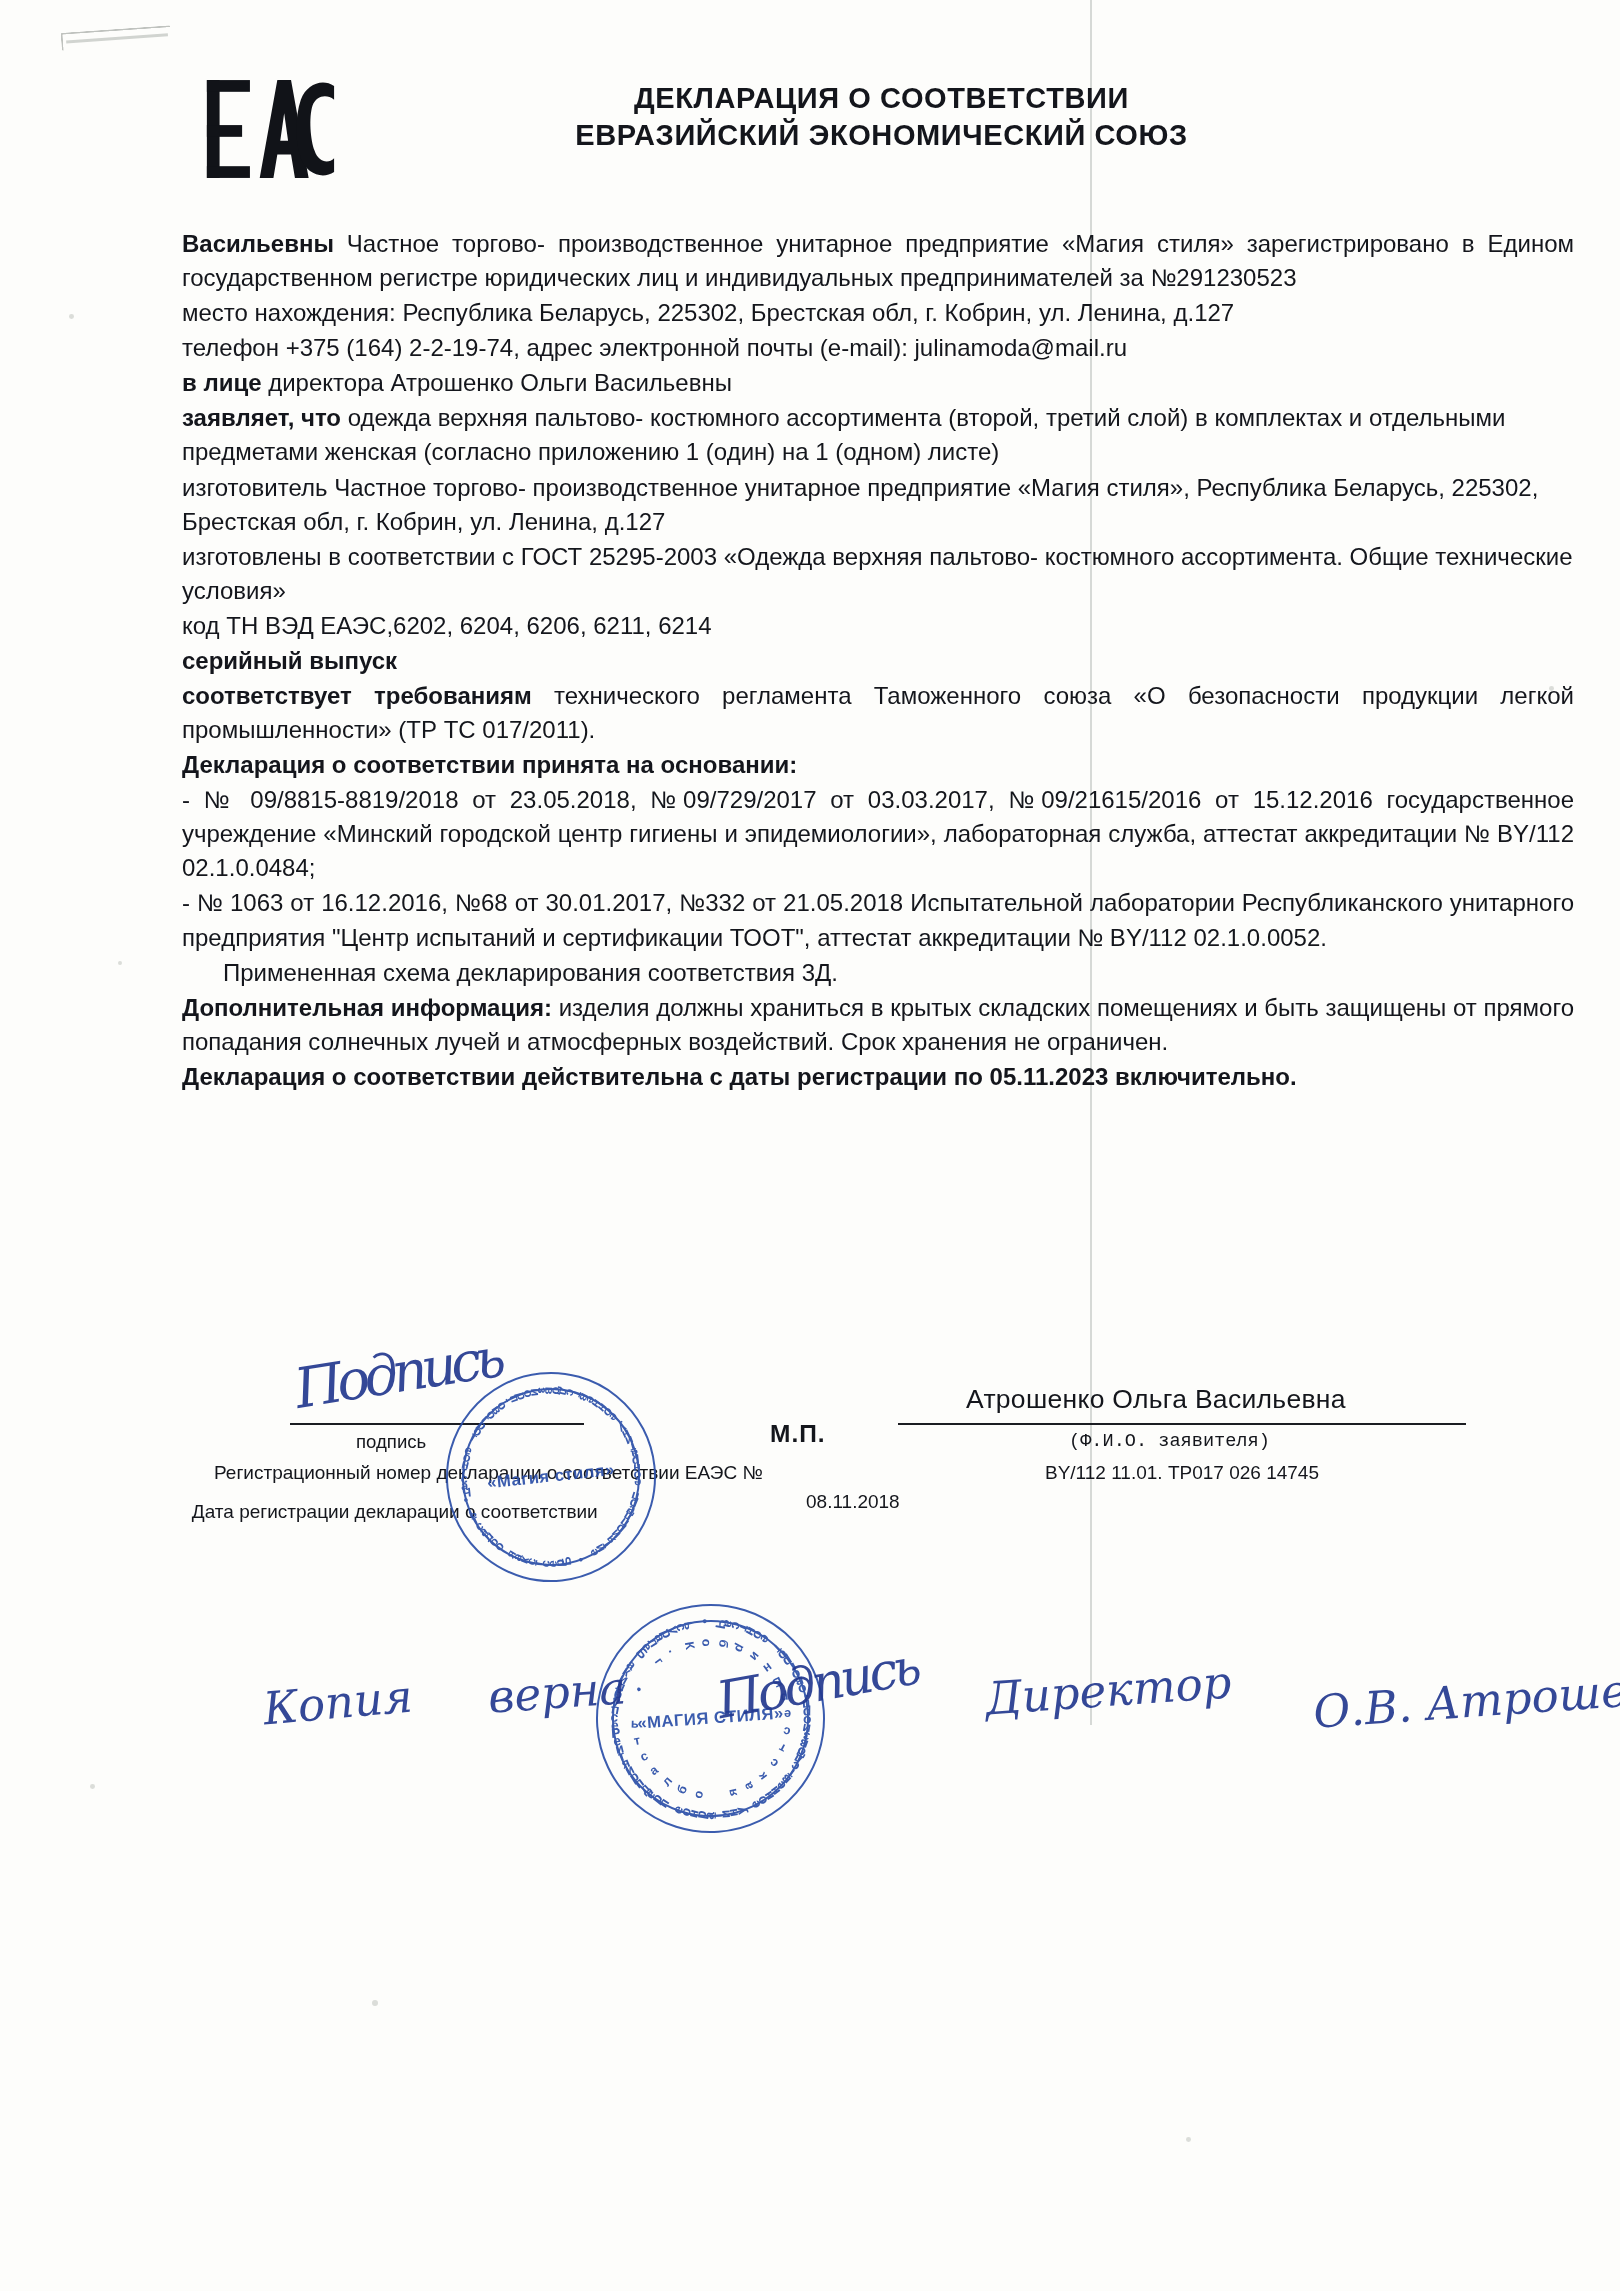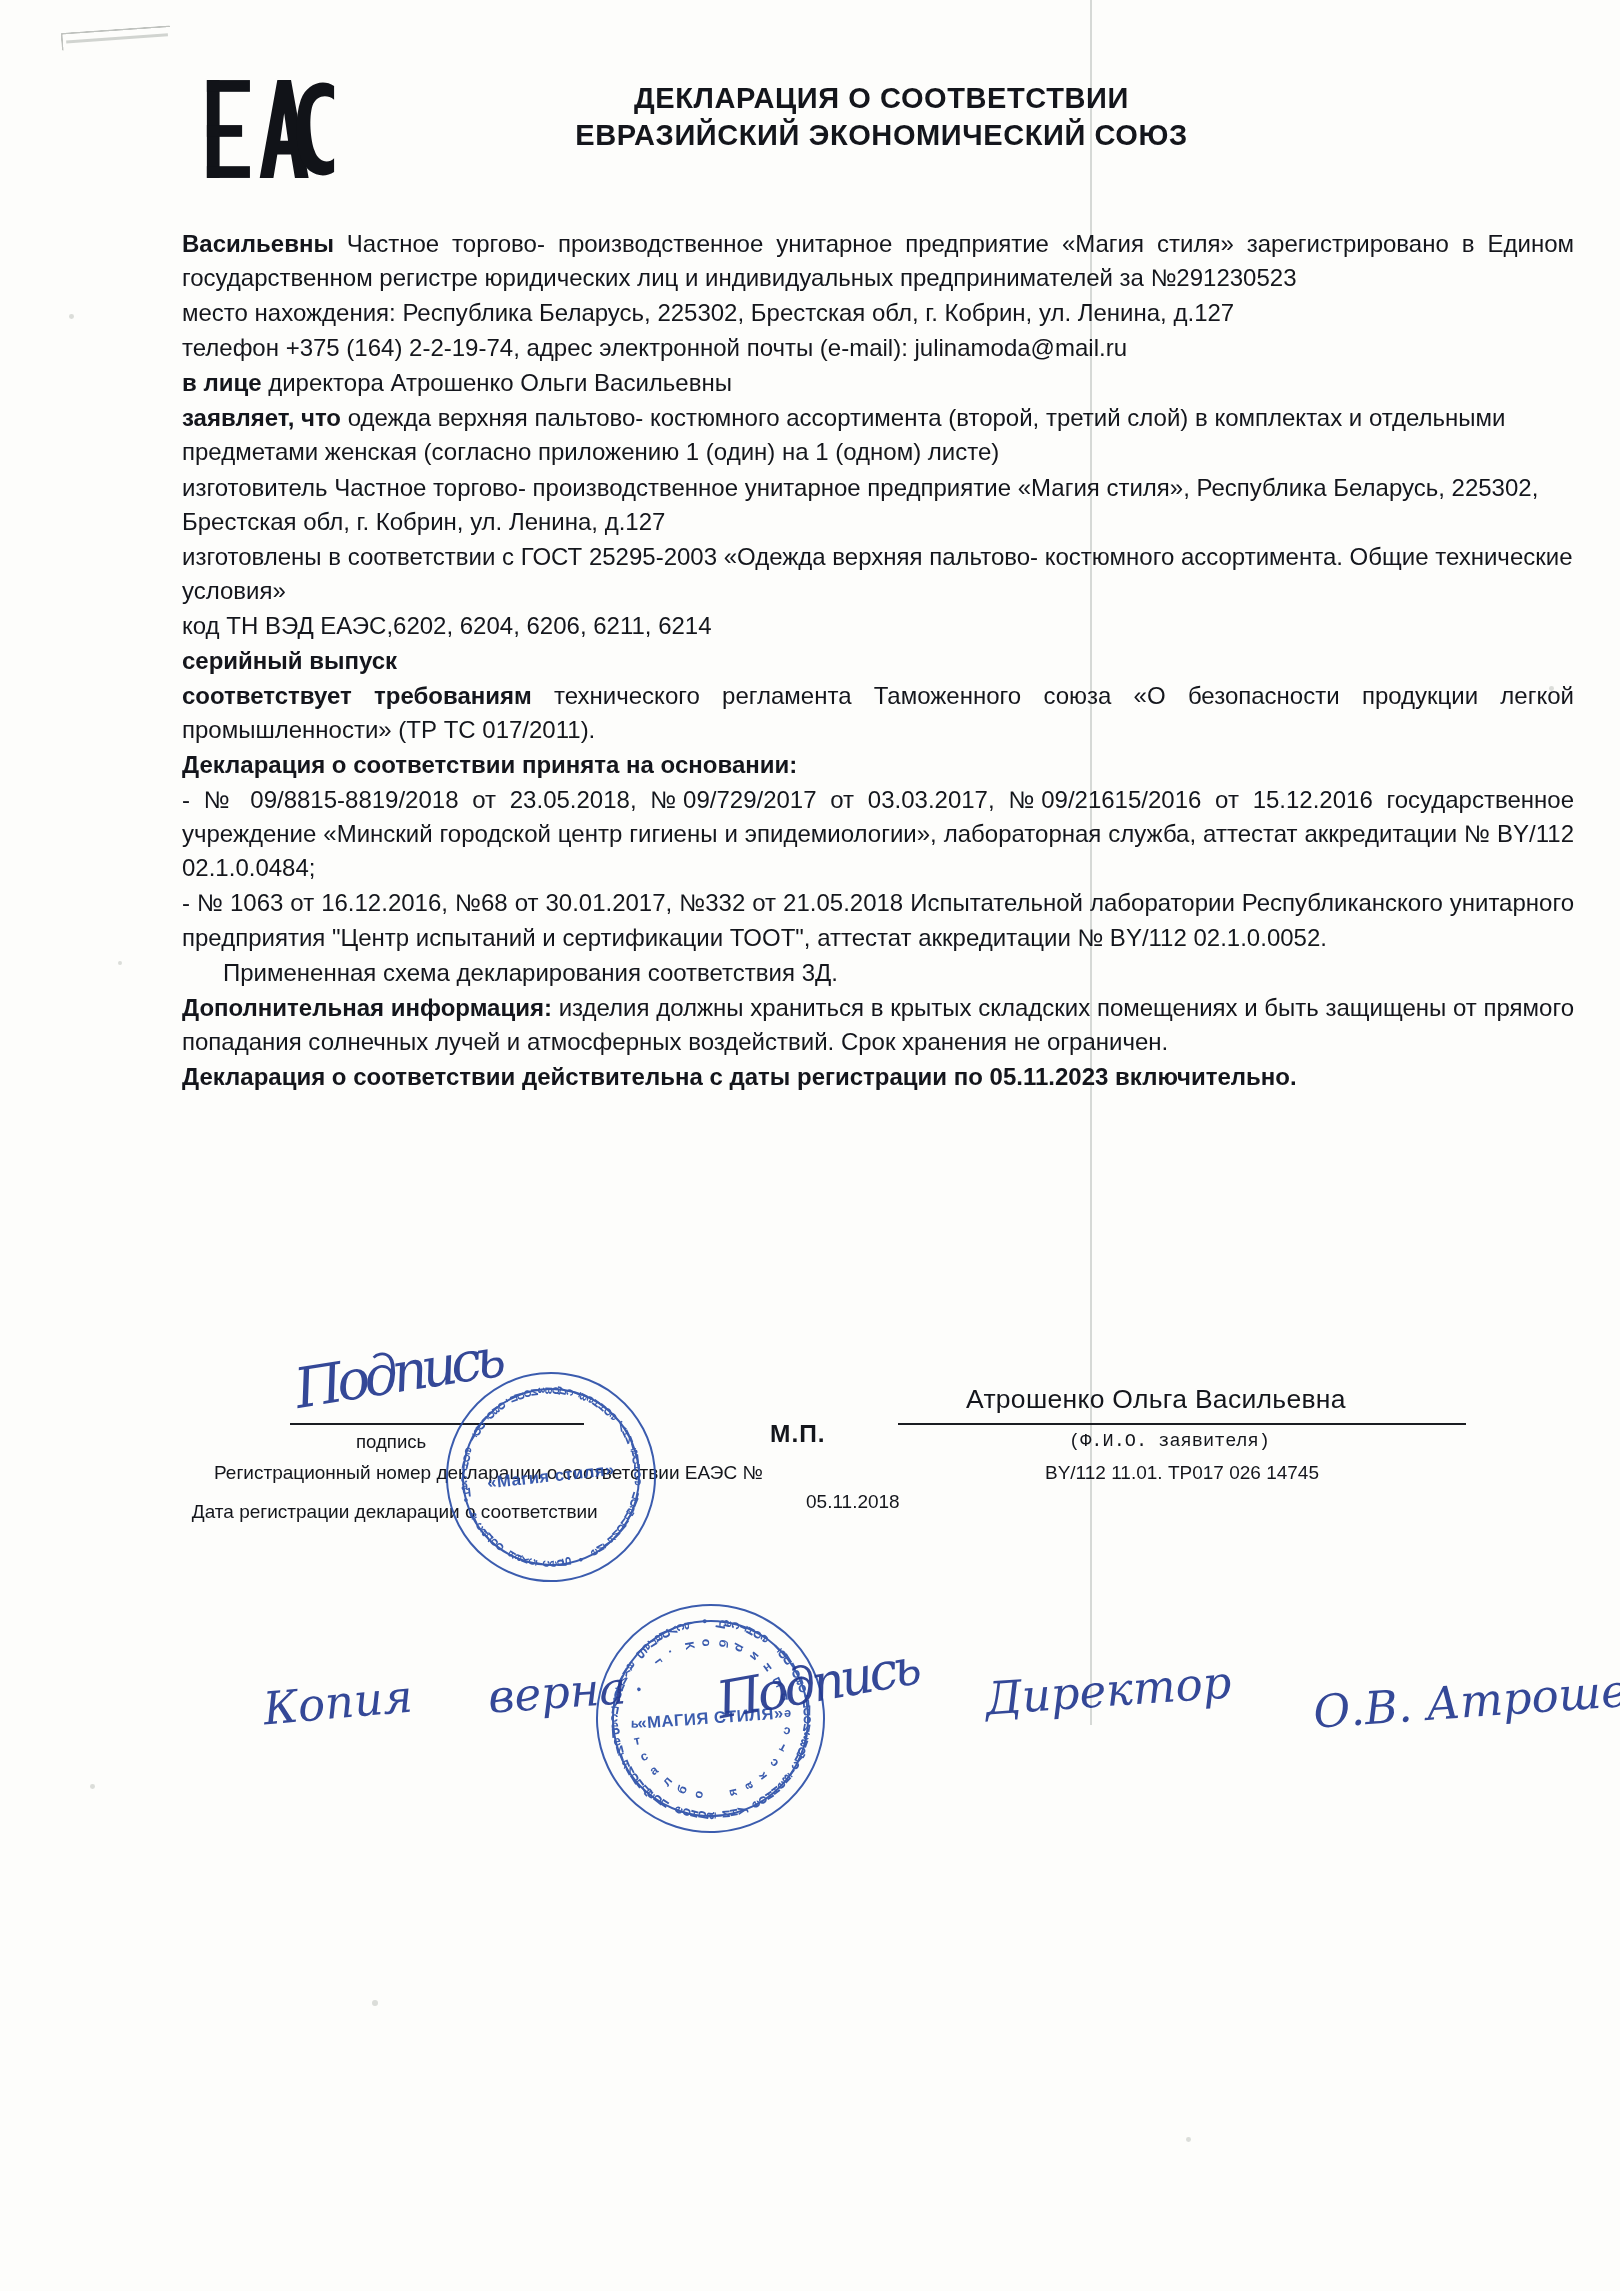--- a/index.html
+++ b/index.html
@@ -344,21 +344,21 @@
       <div class="applicant-name">Атрошенко Ольга Васильевна</div>
       <div class="cap-left">подпись</div>
       <div class="cap-right">(Ф.И.О. заявителя)</div>
     </div>
   </div>
 
   <div class="reg-row">
     <div class="reg-label">Регистрационный номер декларации о соответствии ЕАЭС №</div>
     <div class="reg-value">BY/112 11.01. ТР017 026 14745</div>
     <div class="date-label">Дата регистрации декларации о соответствии</div>
-    <div class="date-value">05.11.2018</div>
+    <div class="date-value">08.11.2018</div>
   </div>
 
   <div class="stamp stamp-top">
     <div class="stamp-core">«Магия стиля»</div>
   <div class="stamp-ring-text">
         <span style="font-size: 12.7px; transform: rotate(-90deg) translate(0px, -90px) rotate(90deg);">Ч</span>
         <span style="font-size: 12.7px; transform: rotate(-85.2632deg) translate(0px, -90px) rotate(90deg);">а</span>
         <span style="font-size: 12.7px; transform: rotate(-80.5263deg) translate(0px, -90px) rotate(90deg);">с</span>
         <span style="font-size: 12.7px; transform: rotate(-75.7895deg) translate(0px, -90px) rotate(90deg);">т</span>
         <span style="font-size: 12.7px; transform: rotate(-71.0526deg) translate(0px, -90px) rotate(90deg);">н</span>

